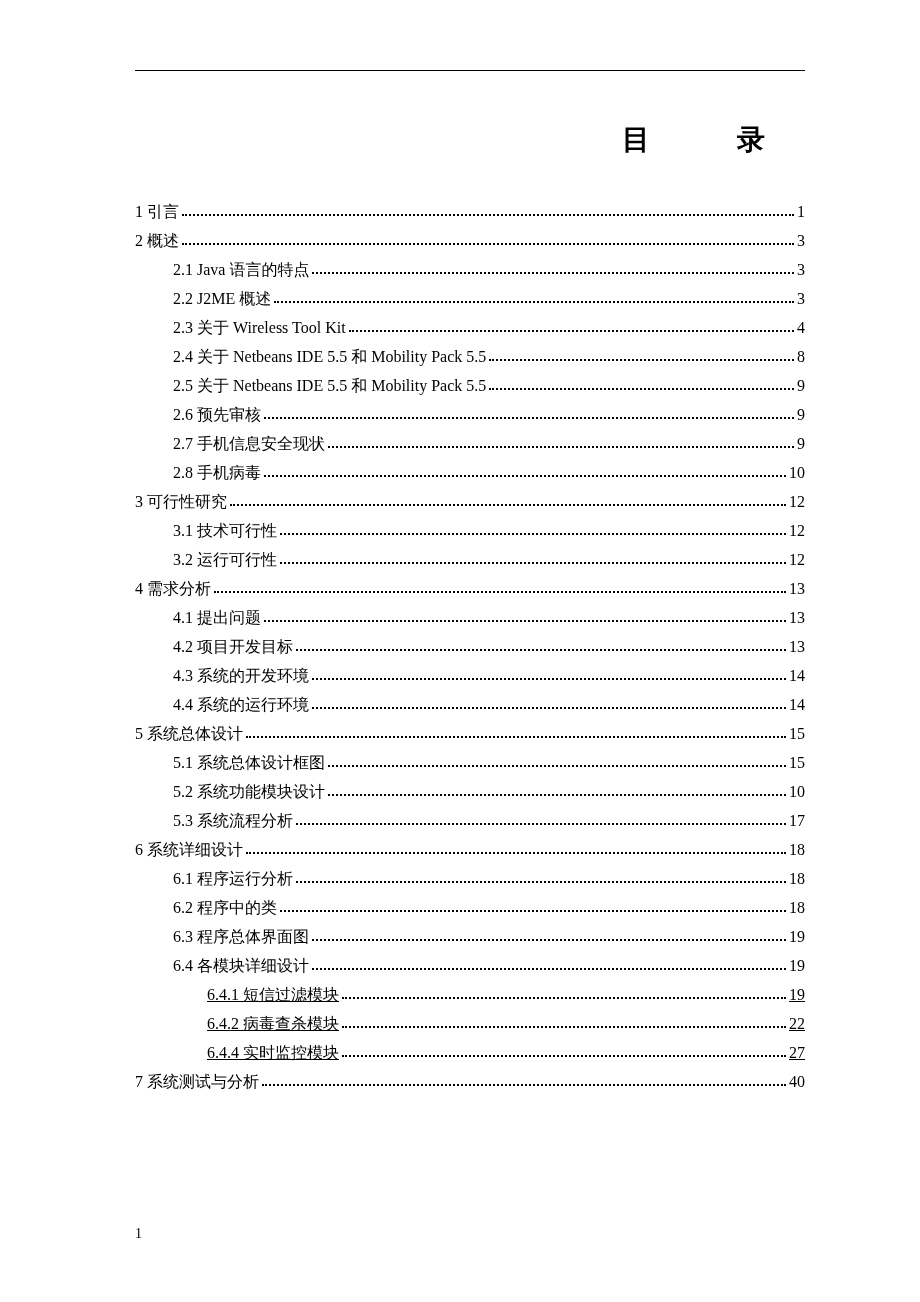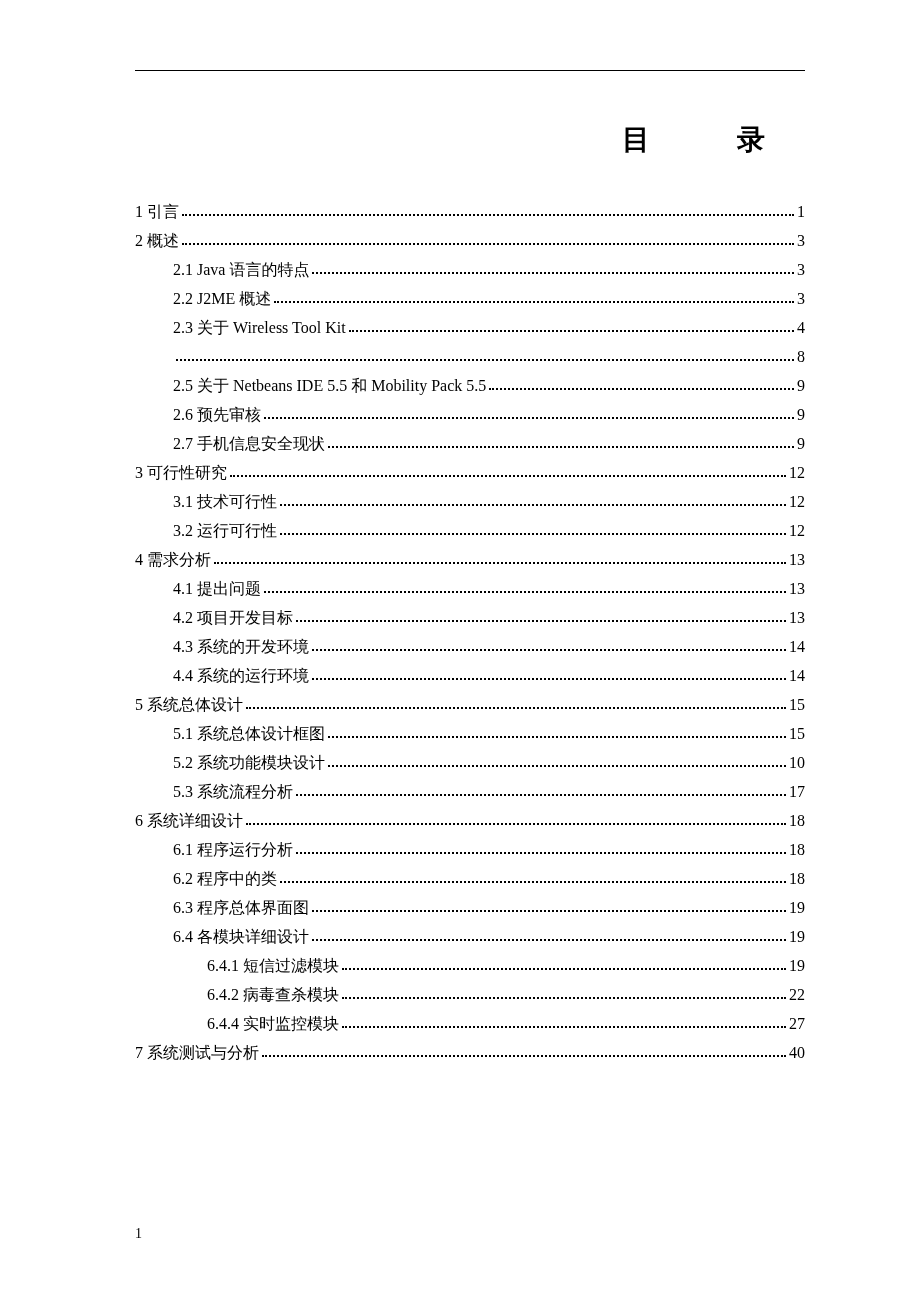--- a/index.html
+++ b/index.html
@@ -48,21 +48,21 @@
       position: relative;
       top: -4px;
       min-width: 10px;
     }
     .toc-page {
       flex: 0 0 auto;
       font-family: "Times New Roman", serif;
     }
     .indent-0 { padding-left: 0; }
     .indent-1 { padding-left: 38px; }
-    .indent-2 { padding-left: 72px; }
+    .indent-2 { padding-left: 72px; text-decoration: underline; }
     .footer-num {
       position: absolute;
       left: 135px;
       bottom: 60px;
       font-size: 14px;
       font-family: "Times New Roman", serif;
     }
   </style>
 </head>
 <body>
@@ -90,37 +90,43 @@
         <span class="toc-label">2.2 J2ME 概述</span>
         <span class="toc-dots"></span>
         <span class="toc-page">3</span>
       </div>
       <div class="toc-row indent-1">
         <span class="toc-label">2.3 关于 Wireless Tool Kit</span>
         <span class="toc-dots"></span>
         <span class="toc-page">4</span>
       </div>
       <div class="toc-row indent-1">
+        <span class="toc-label">2.4 关于 Netbeans IDE 5.5 和 Mobility Pack 5.5</span>
         <span class="toc-dots"></span>
         <span class="toc-page">8</span>
       </div>
       <div class="toc-row indent-1">
         <span class="toc-label">2.5 关于 Netbeans IDE 5.5 和 Mobility Pack 5.5</span>
         <span class="toc-dots"></span>
         <span class="toc-page">9</span>
       </div>
       <div class="toc-row indent-1">
         <span class="toc-label">2.6 预先审核</span>
         <span class="toc-dots"></span>
         <span class="toc-page">9</span>
       </div>
       <div class="toc-row indent-1">
         <span class="toc-label">2.7  手机信息安全现状</span>
         <span class="toc-dots"></span>
         <span class="toc-page">9</span>
+      </div>
+      <div class="toc-row indent-1">
+        <span class="toc-label">2.8  手机病毒</span>
+        <span class="toc-dots"></span>
+        <span class="toc-page">10</span>
       </div>
       <div class="toc-row indent-0">
         <span class="toc-label">3  可行性研究</span>
         <span class="toc-dots"></span>
         <span class="toc-page">12</span>
       </div>
       <div class="toc-row indent-1">
         <span class="toc-label">3.1  技术可行性</span>
         <span class="toc-dots"></span>
         <span class="toc-page">12</span>

